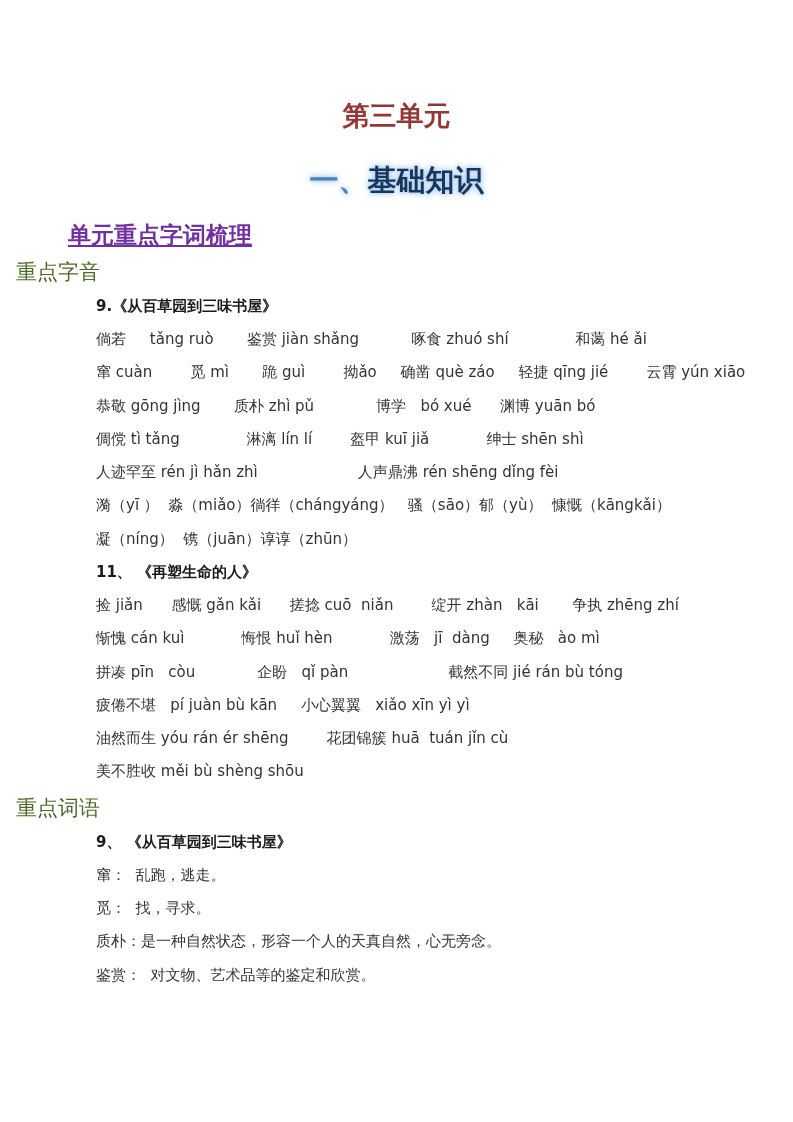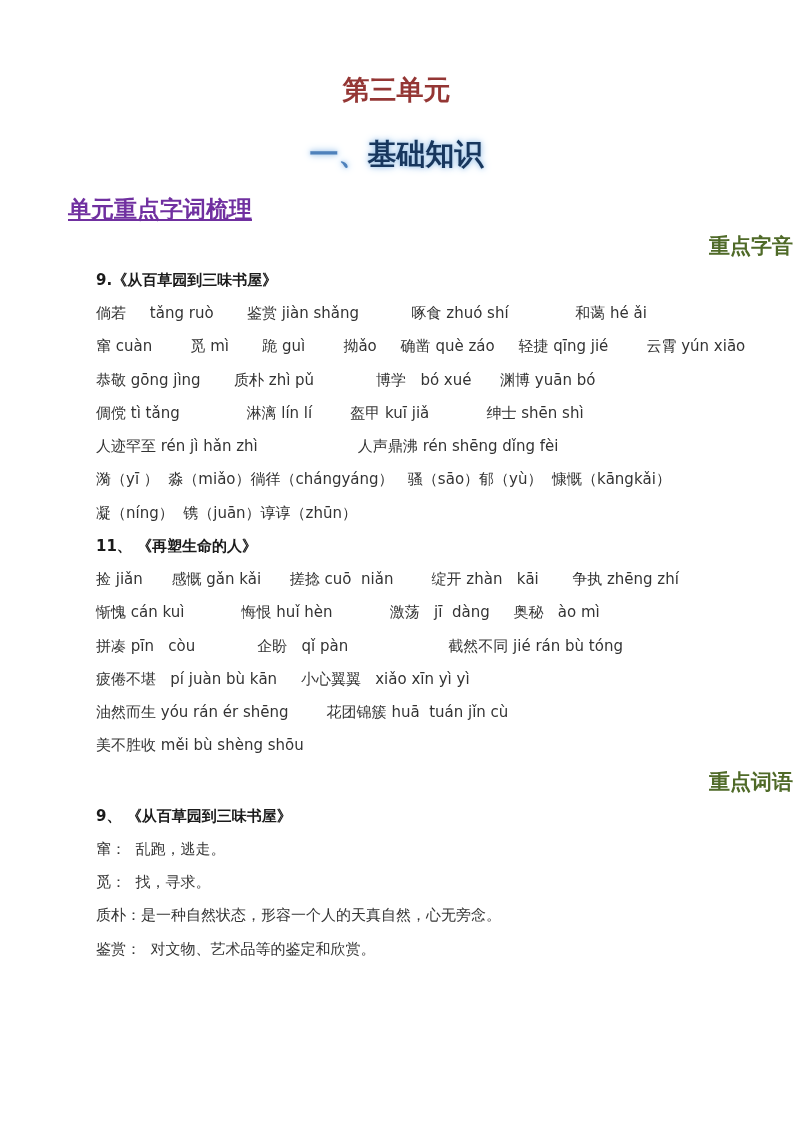--- a/index.html
+++ b/index.html
@@ -7,21 +7,21 @@
     padding: 0;
     background: #ffffff;
   }
   .page {
     position: relative;
     width: 793px;
     height: 1122px;
     margin: 0 auto;
     background: #ffffff;
     box-sizing: border-box;
-    padding-top: 75px;
+    padding-top: 101px;
     overflow: hidden;
     font-family: "Liberation Serif", "DejaVu Serif", serif;
     color: #333333;
   }
   h1.unit-title {
     font-family: "Liberation Serif", "DejaVu Serif", serif;
     font-weight: bold;
     font-size: 27px;
     line-height: 1.15;
     color: #943634;
@@ -43,25 +43,25 @@
     font-family: "Liberation Serif", "DejaVu Serif", serif;
     font-weight: bold;
     font-size: 23px;
     line-height: 1.1;
     color: #7030a0;
     text-decoration: underline;
     margin: 14px 0 12px 68px;
   }
   h4.green-heading {
     font-family: "DejaVu Sans", "Liberation Sans", sans-serif;
-    font-weight: bold;
+    font-weight: normal;
     font-size: 21px;
     line-height: 1.1;
     color: #4f6a28;
-    text-align: right;
+    text-align: left;
     margin: 4px 0 14px 16px;
   }
   h4.green-heading.second { margin-top: 12px; }
   p.group-title {
     font-family: "DejaVu Sans", "Liberation Sans", sans-serif;
     font-weight: bold;
     font-size: 15px;
     line-height: 1.15;
     color: #1a1a1a;
     margin: 0 40px 16px 96px;

